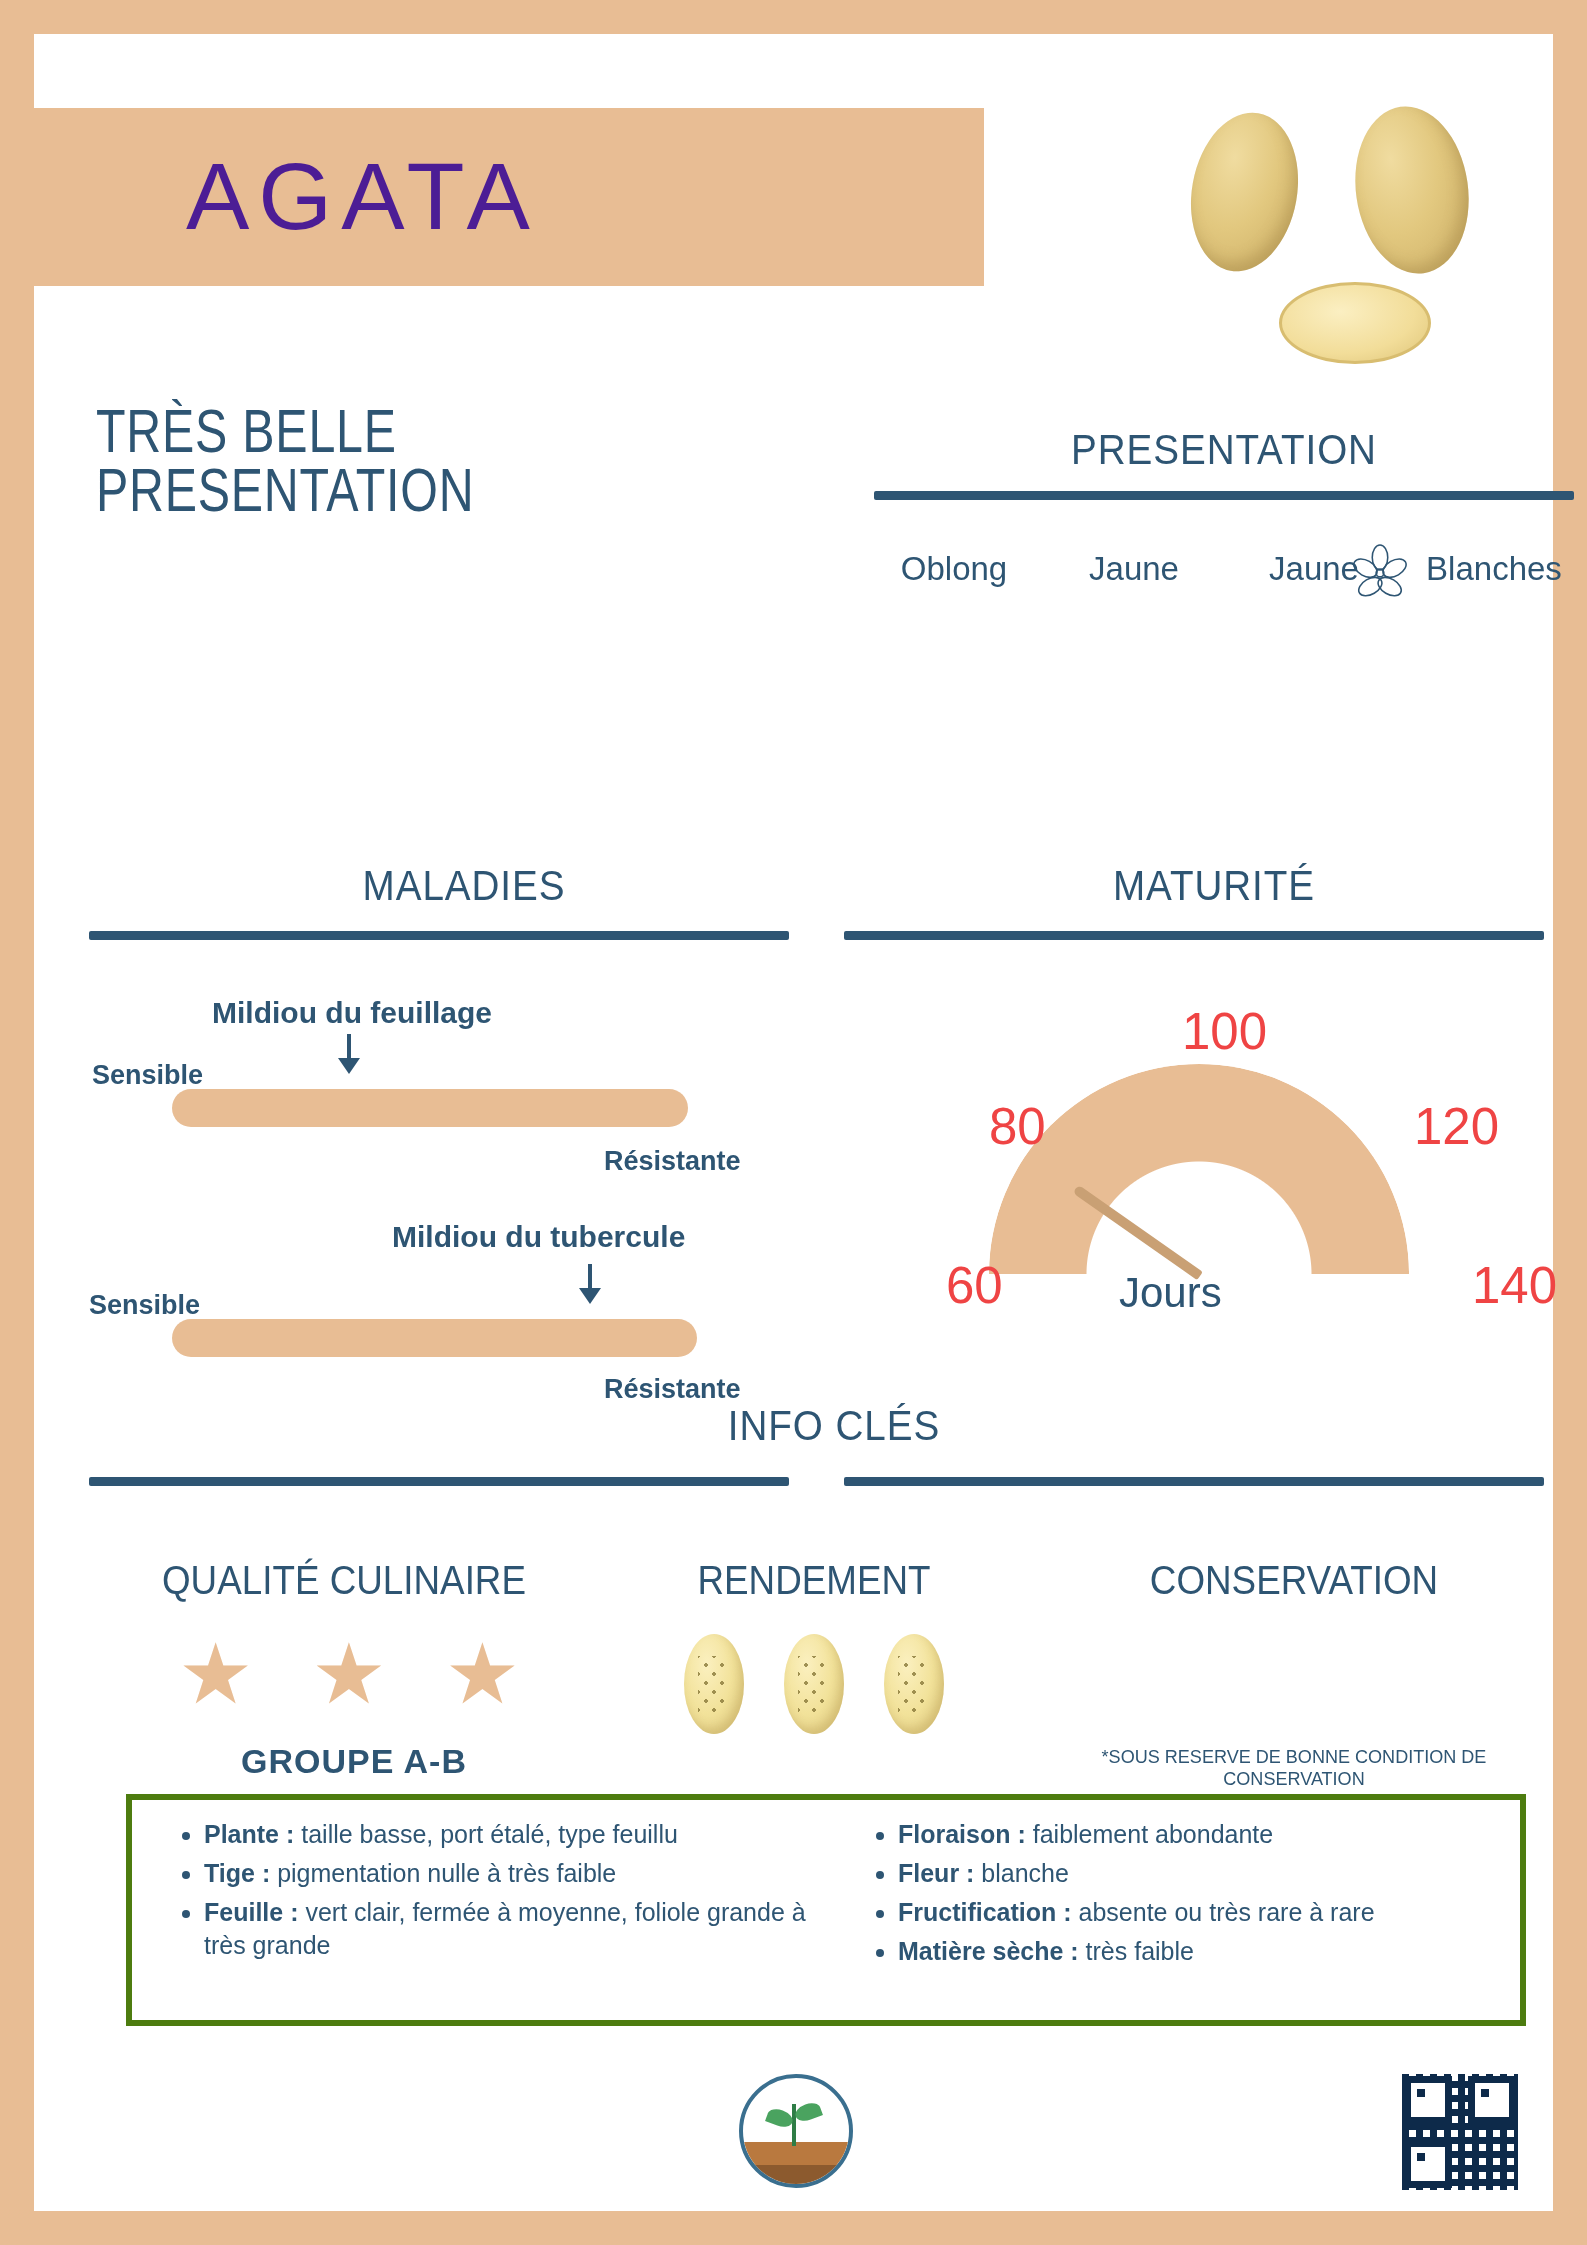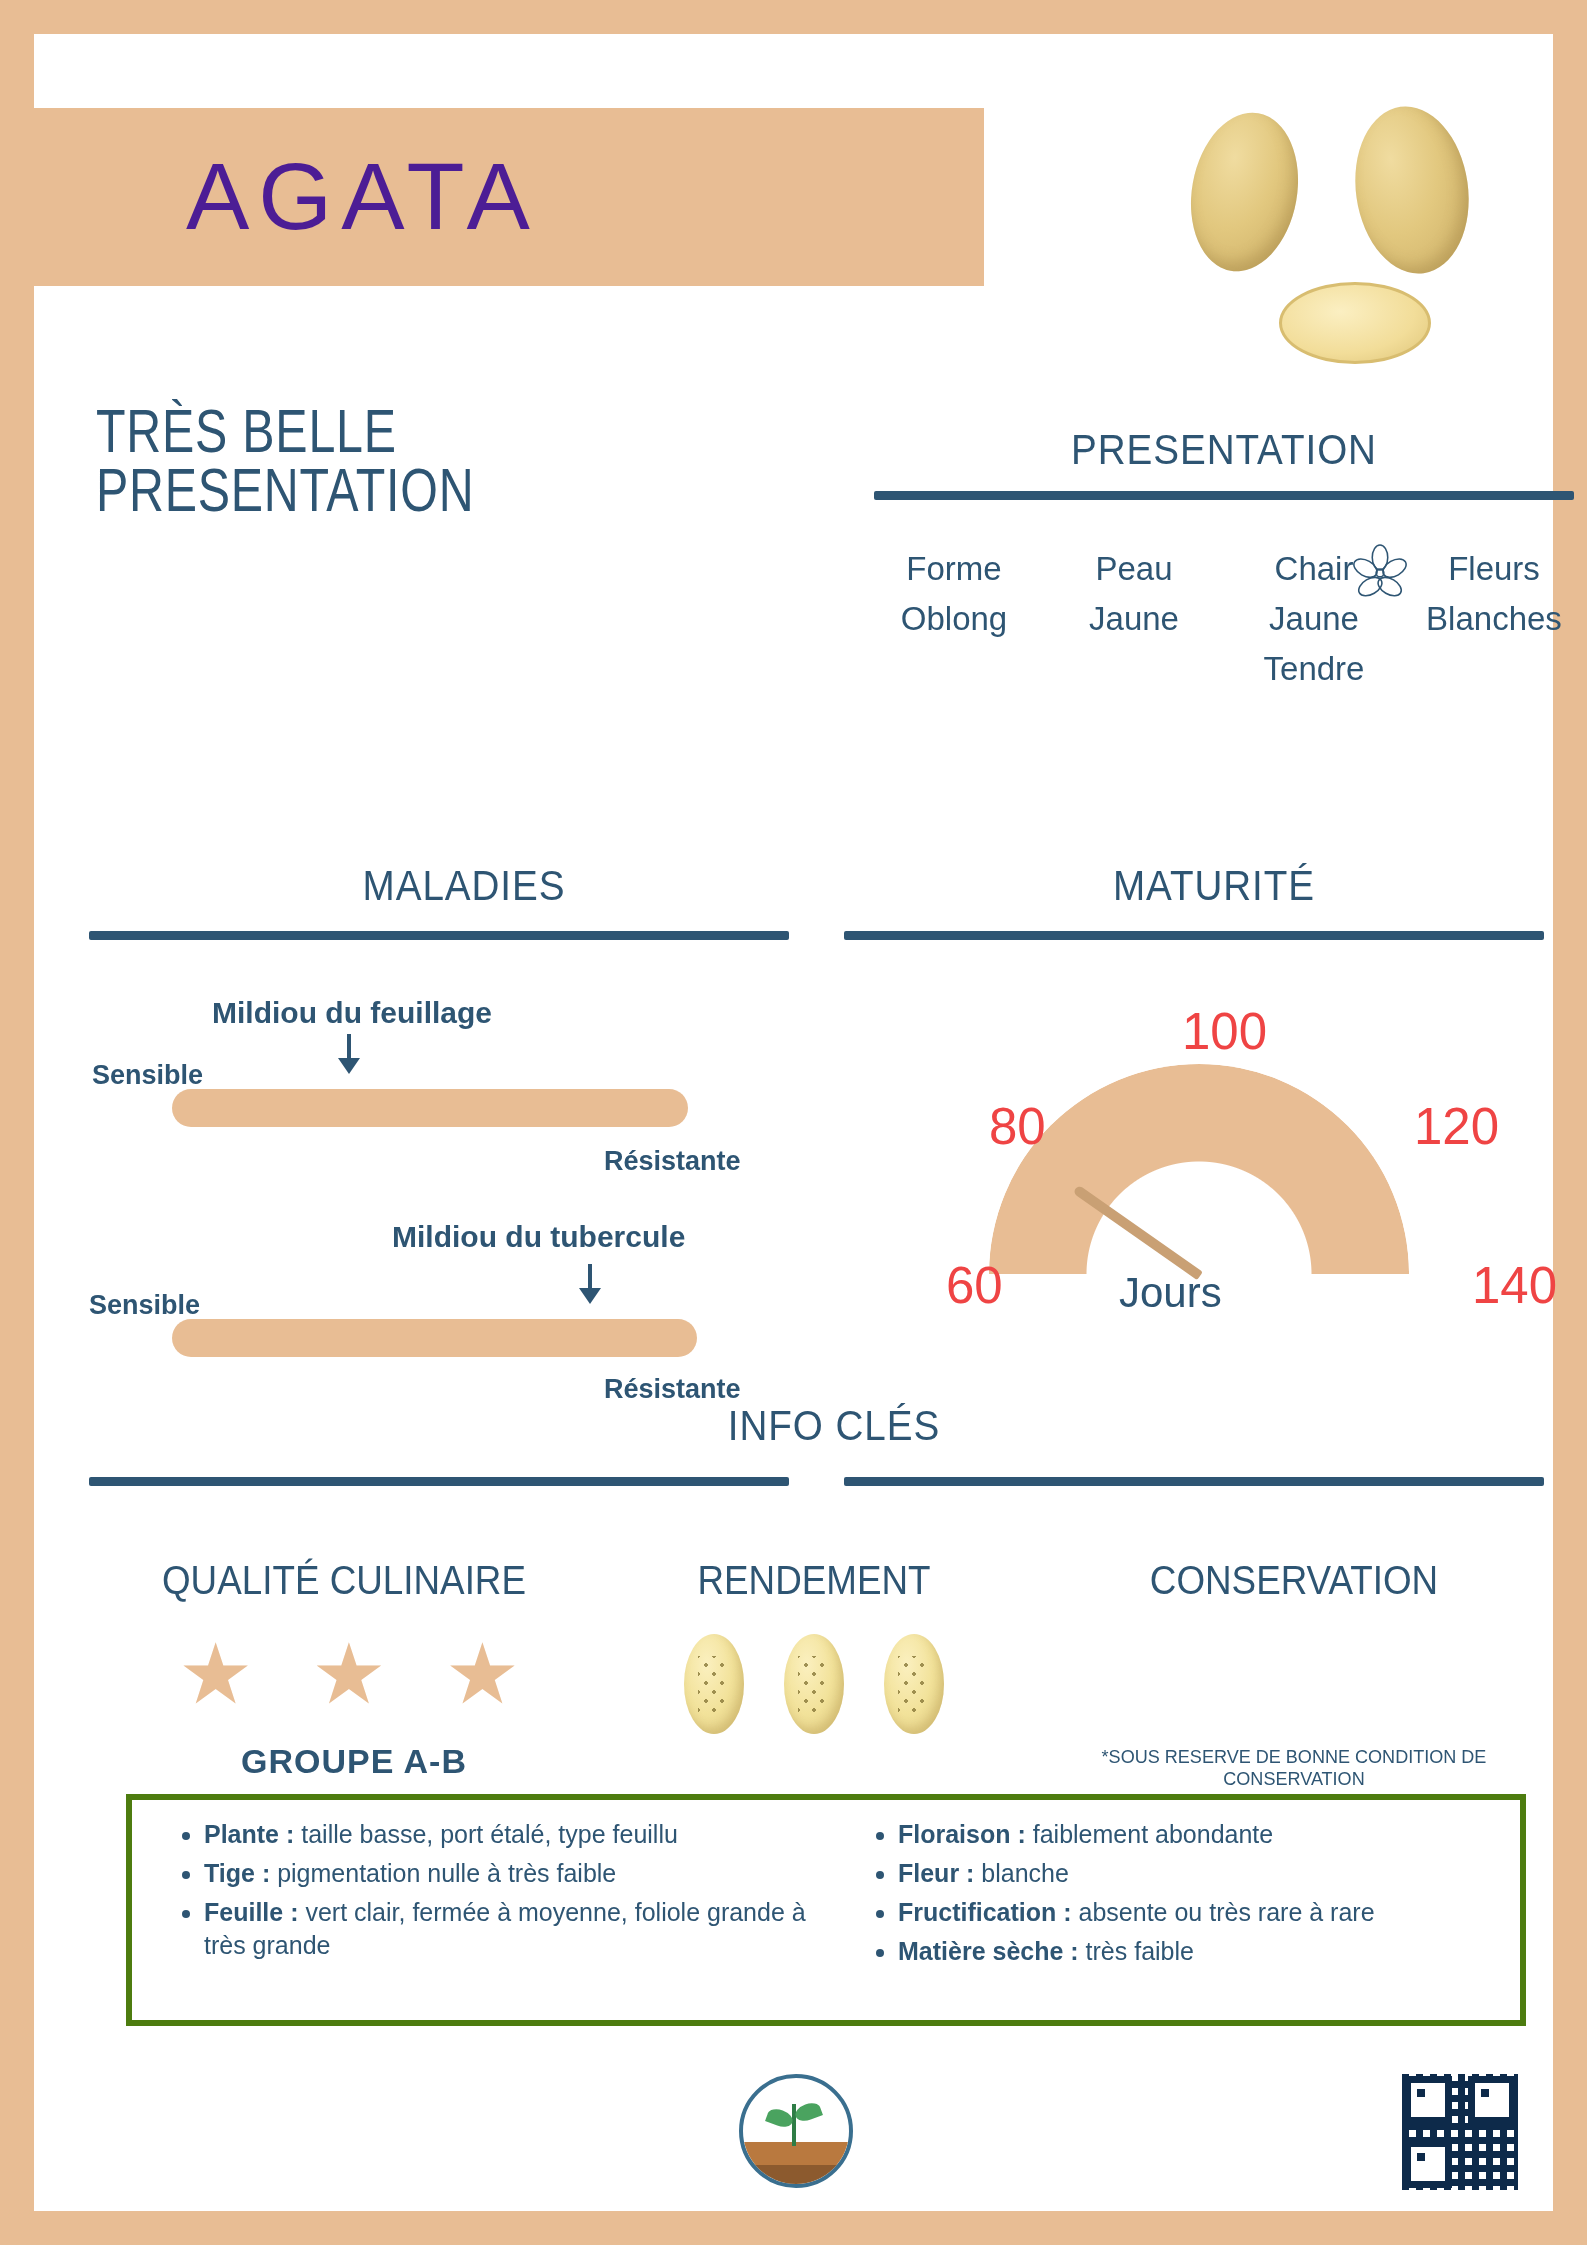--- a/index.html
+++ b/index.html
@@ -377,36 +377,24 @@
         <ellipse cx="32" cy="16" rx="8" ry="13"></ellipse>
         <ellipse cx="47" cy="27" rx="8" ry="13" transform="rotate(60 47 27)"></ellipse>
         <ellipse cx="42" cy="46" rx="8" ry="13" transform="rotate(120 42 46)"></ellipse>
         <ellipse cx="22" cy="46" rx="8" ry="13" transform="rotate(60 22 46)"></ellipse>
         <ellipse cx="17" cy="27" rx="8" ry="13" transform="rotate(120 17 27)"></ellipse>
         <circle cx="32" cy="32" r="4"></circle>
       </g>
     </svg>
     <div class="pres-grid">
       <div class="pres-row">
-        <div class="pres-cell">Forme</div>
-        <div class="pres-cell">Peau</div>
-        <div class="pres-cell">Chair</div>
-        <div class="pres-cell">Fleurs</div>
-      </div>
-      <div class="pres-row">
         <div class="pres-cell">Oblong</div>
         <div class="pres-cell">Jaune</div>
         <div class="pres-cell">Jaune</div>
         <div class="pres-cell">Blanches</div>
-      </div>
-      <div class="pres-row">
-        <div class="pres-cell"></div>
-        <div class="pres-cell"></div>
-        <div class="pres-cell">Tendre</div>
-        <div class="pres-cell"></div>
       </div>
     </div>
 
     <div class="sec-title mal-title">MALADIES</div>
     <div class="rule mal-rule"></div>
 
     <div class="mal-name" style="left:178px; top:962px;">Mildiou du feuillage</div>
     <div class="arrow-down" style="left:313px; top:1000px; height:28px;"></div>
     <div class="arrow-head" style="left:304px; top:1024px;"></div>
     <div class="mal-label" style="left:58px; top:1026px;">Sensible</div>

